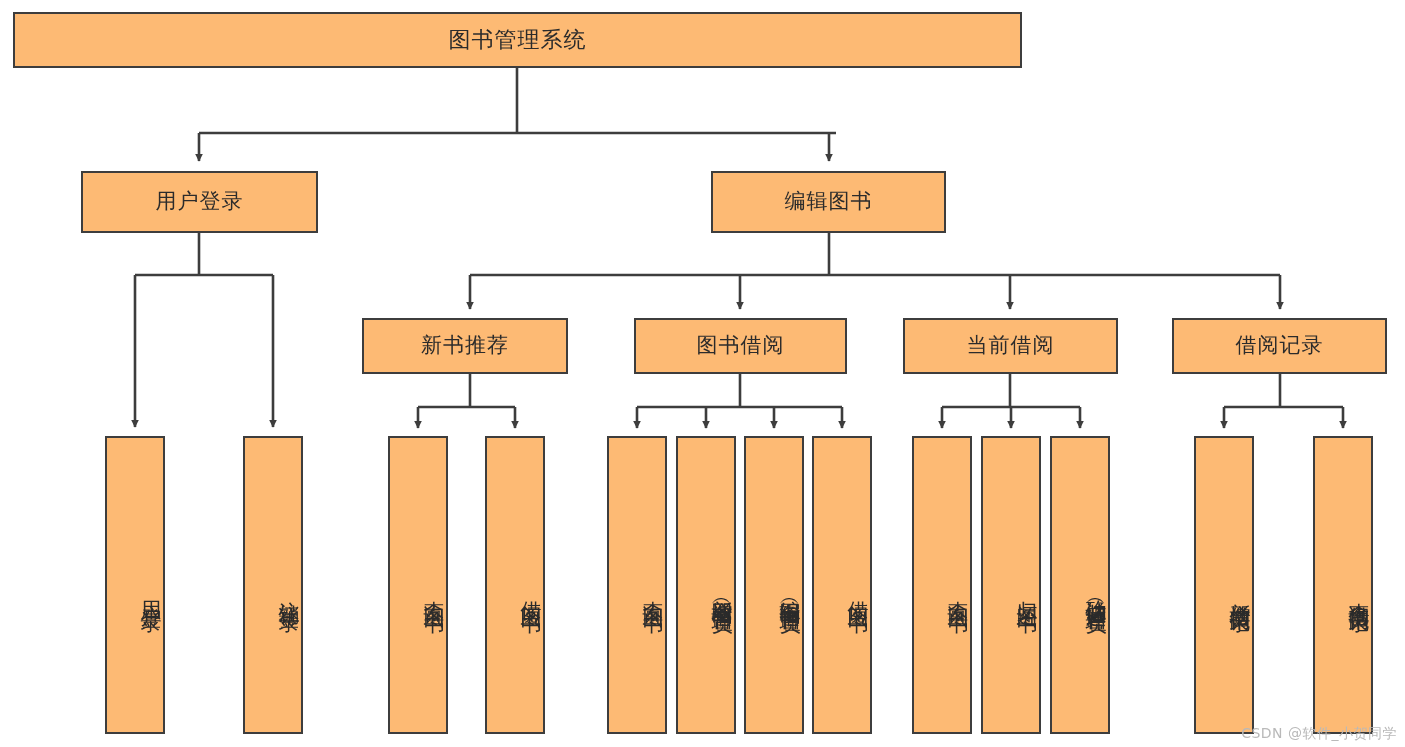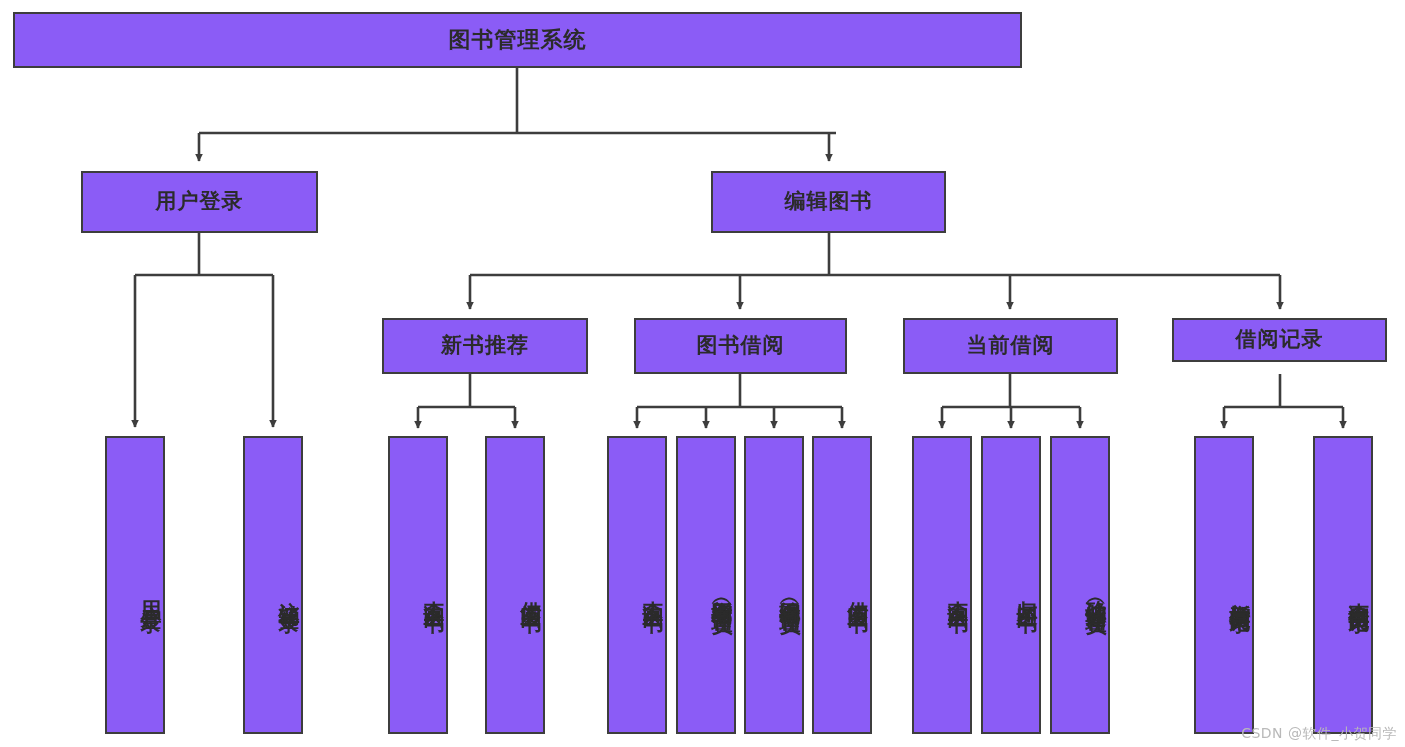--- a/index.html
+++ b/index.html
@@ -23,26 +23,25 @@
     left: 0;
     top: 0;
     width: 1405px;
     height: 747px;
     pointer-events: none;
   }
   .node {
     position: absolute;
     box-sizing: border-box;
     border: 2px solid #3d3d3d;
-    background: #8b5cf6;
+    background: #fdba74;
     display: flex;
     align-items: center;
     justify-content: center;
     color: #2b2b2b;
-    font-weight: bold;
   }
   .node.horiz {
     font-size: 21px;
     letter-spacing: 1px;
     line-height: 1.2;
   }
   .node.root {
     font-size: 22px;
   }
   .node.vert {
@@ -121,24 +120,24 @@
       <path d="M1224,407 L1224,428" marker-end="url(#arrow)"></path>
       <path d="M1343,407 L1343,428" marker-end="url(#arrow)"></path>
     </g>
   </svg>
 
   <div class="node horiz root" id="node-root" style="left: 13px; top: 12px; width: 1009px; height: 56px;">图书管理系统</div>
 
   <div class="node horiz" id="node-l1-0" style="left: 81px; top: 171px; width: 237px; height: 62px;">用户登录</div>
   <div class="node horiz" id="node-l1-1" style="left: 711px; top: 171px; width: 235px; height: 62px;">编辑图书</div>
 
-  <div class="node horiz" id="node-l2-0" style="left: 362px; top: 318px; width: 206px; height: 56px; margin-left: 20px;">新书推荐</div>
+  <div class="node horiz" id="node-l2-0" style="left: 362px; top: 318px; width: 206px; height: 56px;">新书推荐</div>
   <div class="node horiz" id="node-l2-2" style="left: 903px; top: 318px; width: 215px; height: 56px;">当前借阅</div>
   <div class="node horiz" id="node-l2-1" style="left: 634px; top: 318px; width: 213px; height: 56px;">图书借阅</div>
-  <div class="node horiz" id="node-l2-3" style="left: 1172px; top: 318px; width: 215px; height: 44px;">借阅记录</div>
+  <div class="node horiz" id="node-l2-3" style="left: 1172px; top: 318px; width: 215px; height: 56px;">借阅记录</div>
 
   <div class="node vert" id="leaf-0" style="left: 105px; top: 436px; width: 60px; height: 298px;">用户登录</div>
   <div class="node vert" id="leaf-1" style="left: 243px; top: 436px; width: 60px; height: 298px;">注销登录</div>
   <div class="node vert" id="leaf-2" style="left: 388px; top: 436px; width: 60px; height: 298px;">查询图书</div>
   <div class="node vert" id="leaf-3" style="left: 485px; top: 436px; width: 60px; height: 298px;">借阅图书</div>
   <div class="node vert" id="leaf-4" style="left: 607px; top: 436px; width: 60px; height: 298px;">查询图书</div>
   <div class="node vert tall-text" id="leaf-5" style="left: 676px; top: 436px; width: 60px; height: 298px;">新增图书（管理员）</div>
   <div class="node vert tall-text" id="leaf-6" style="left: 744px; top: 436px; width: 60px; height: 298px;">编辑图书（管理员）</div>
   <div class="node vert" id="leaf-7" style="left: 812px; top: 436px; width: 60px; height: 298px;">借阅图书</div>
   <div class="node vert" id="leaf-8" style="left: 912px; top: 436px; width: 60px; height: 298px;">查询图书</div>

